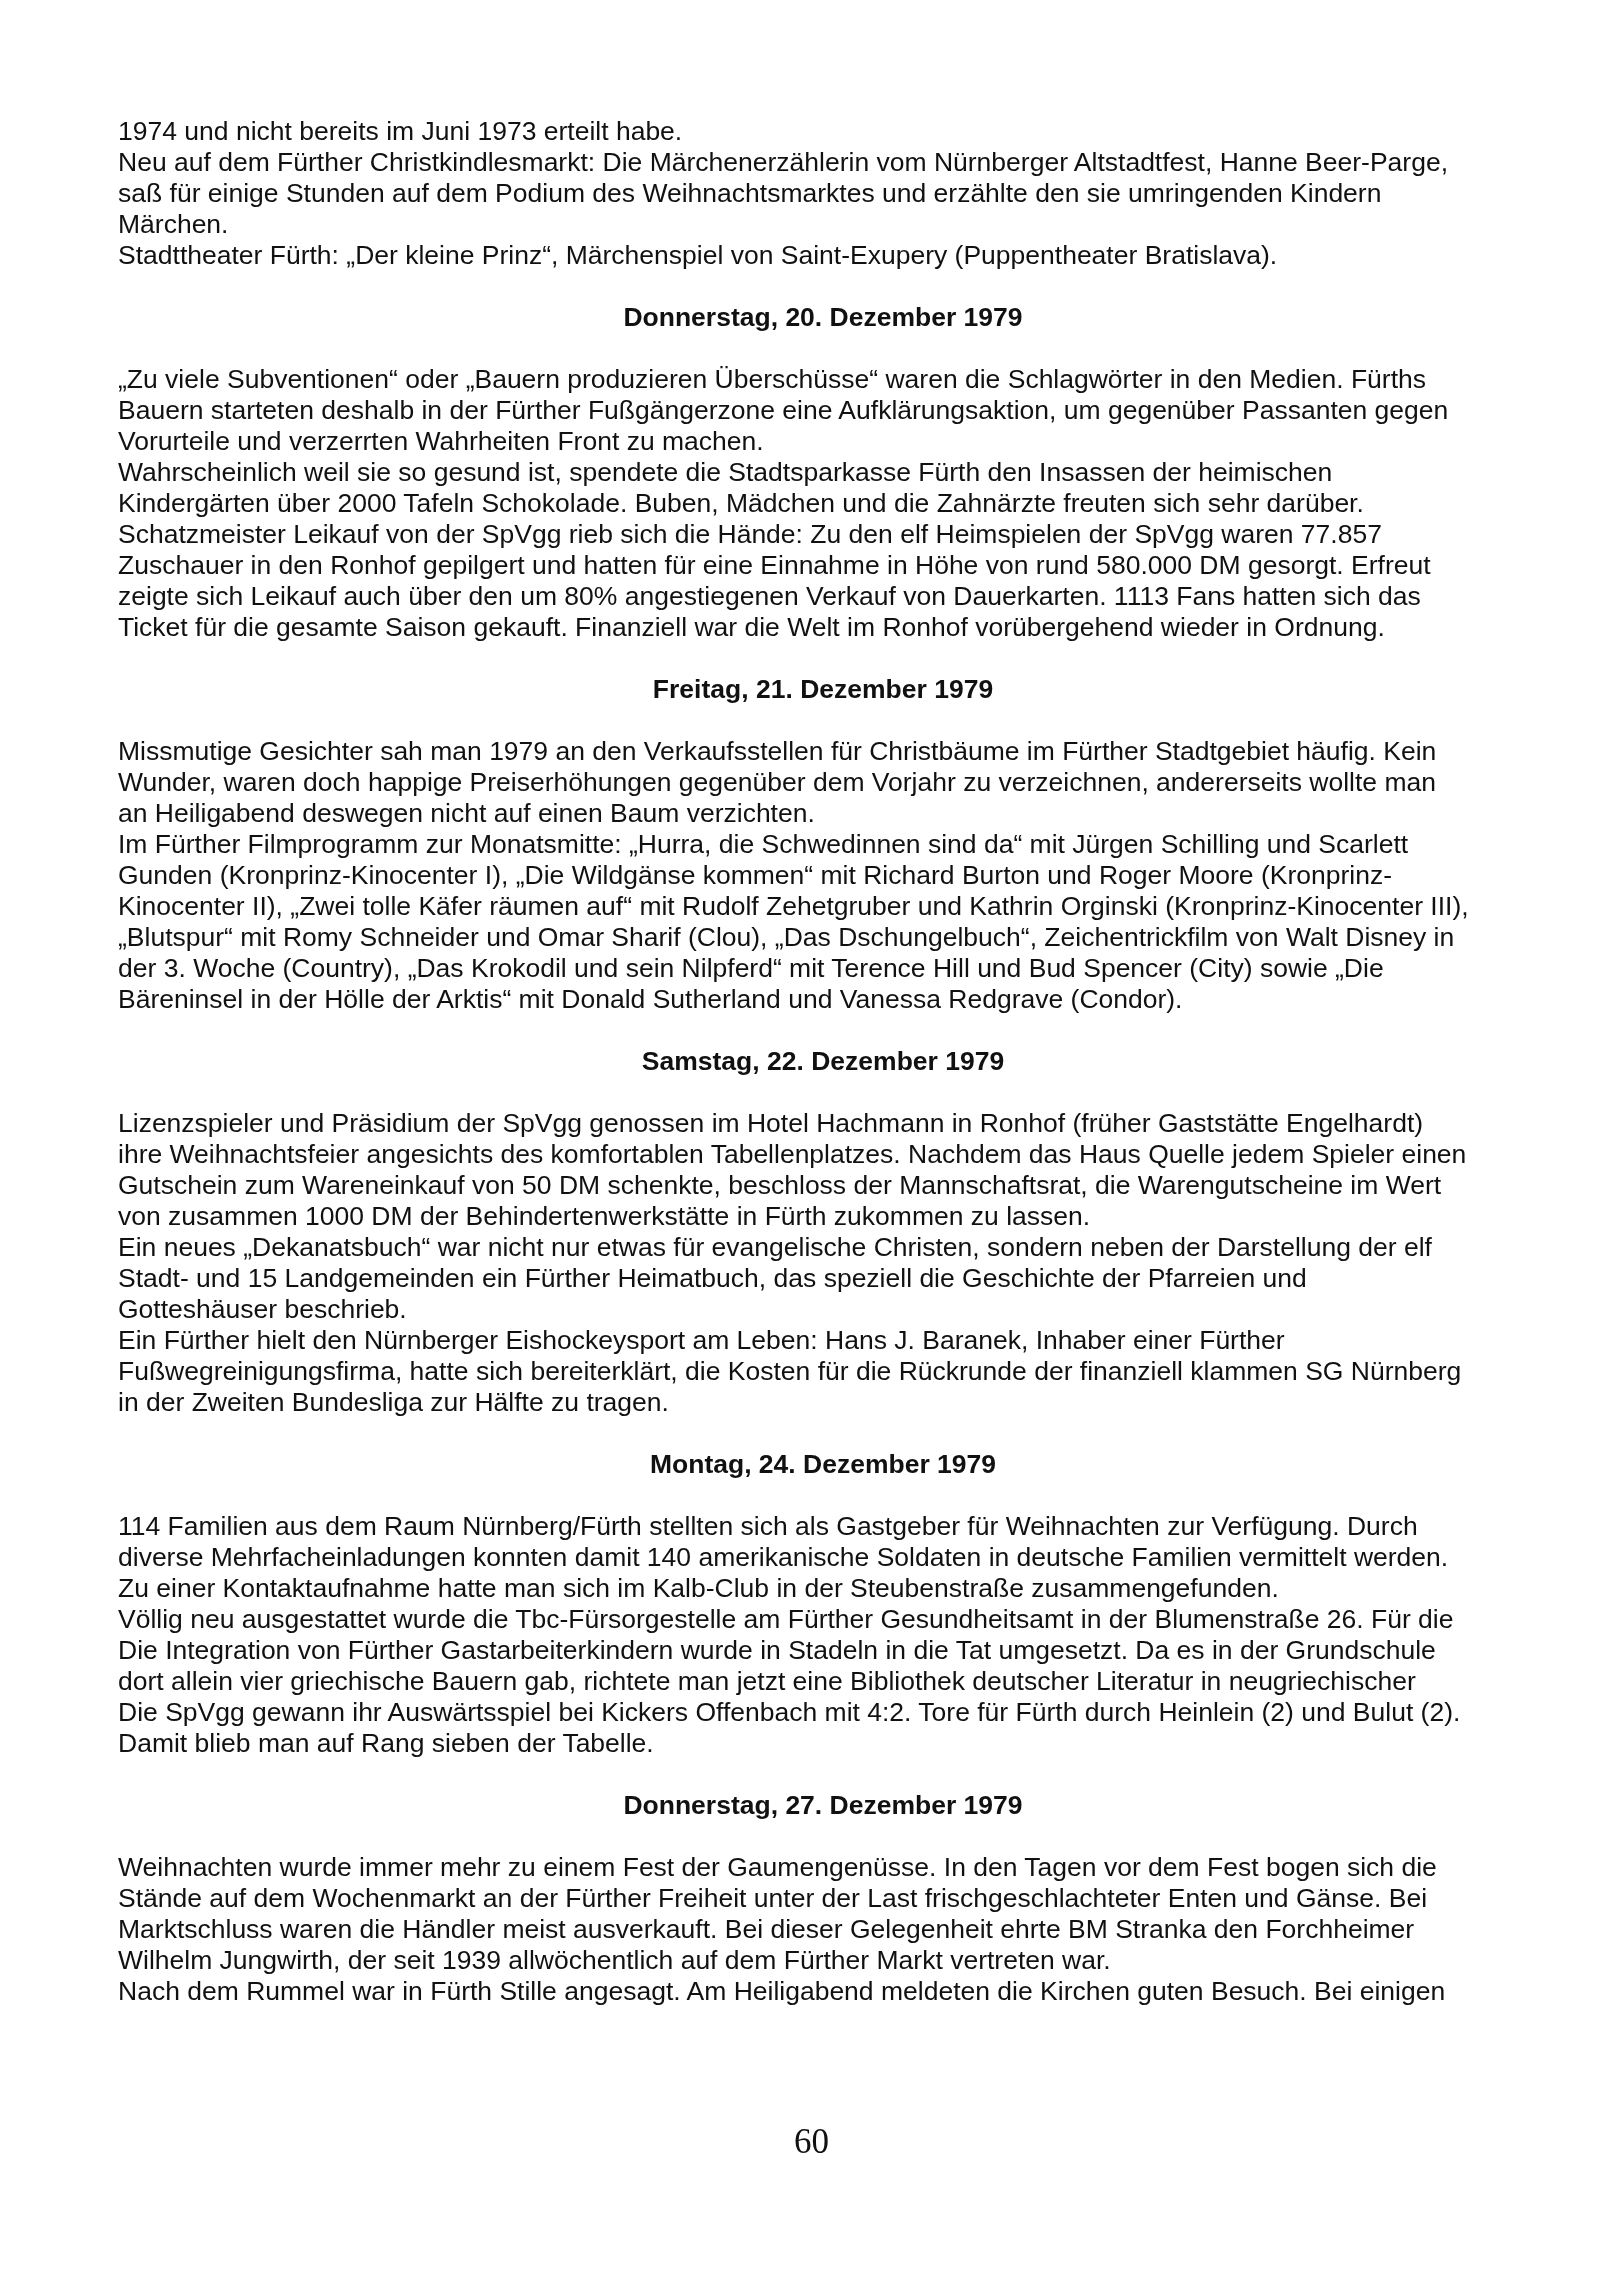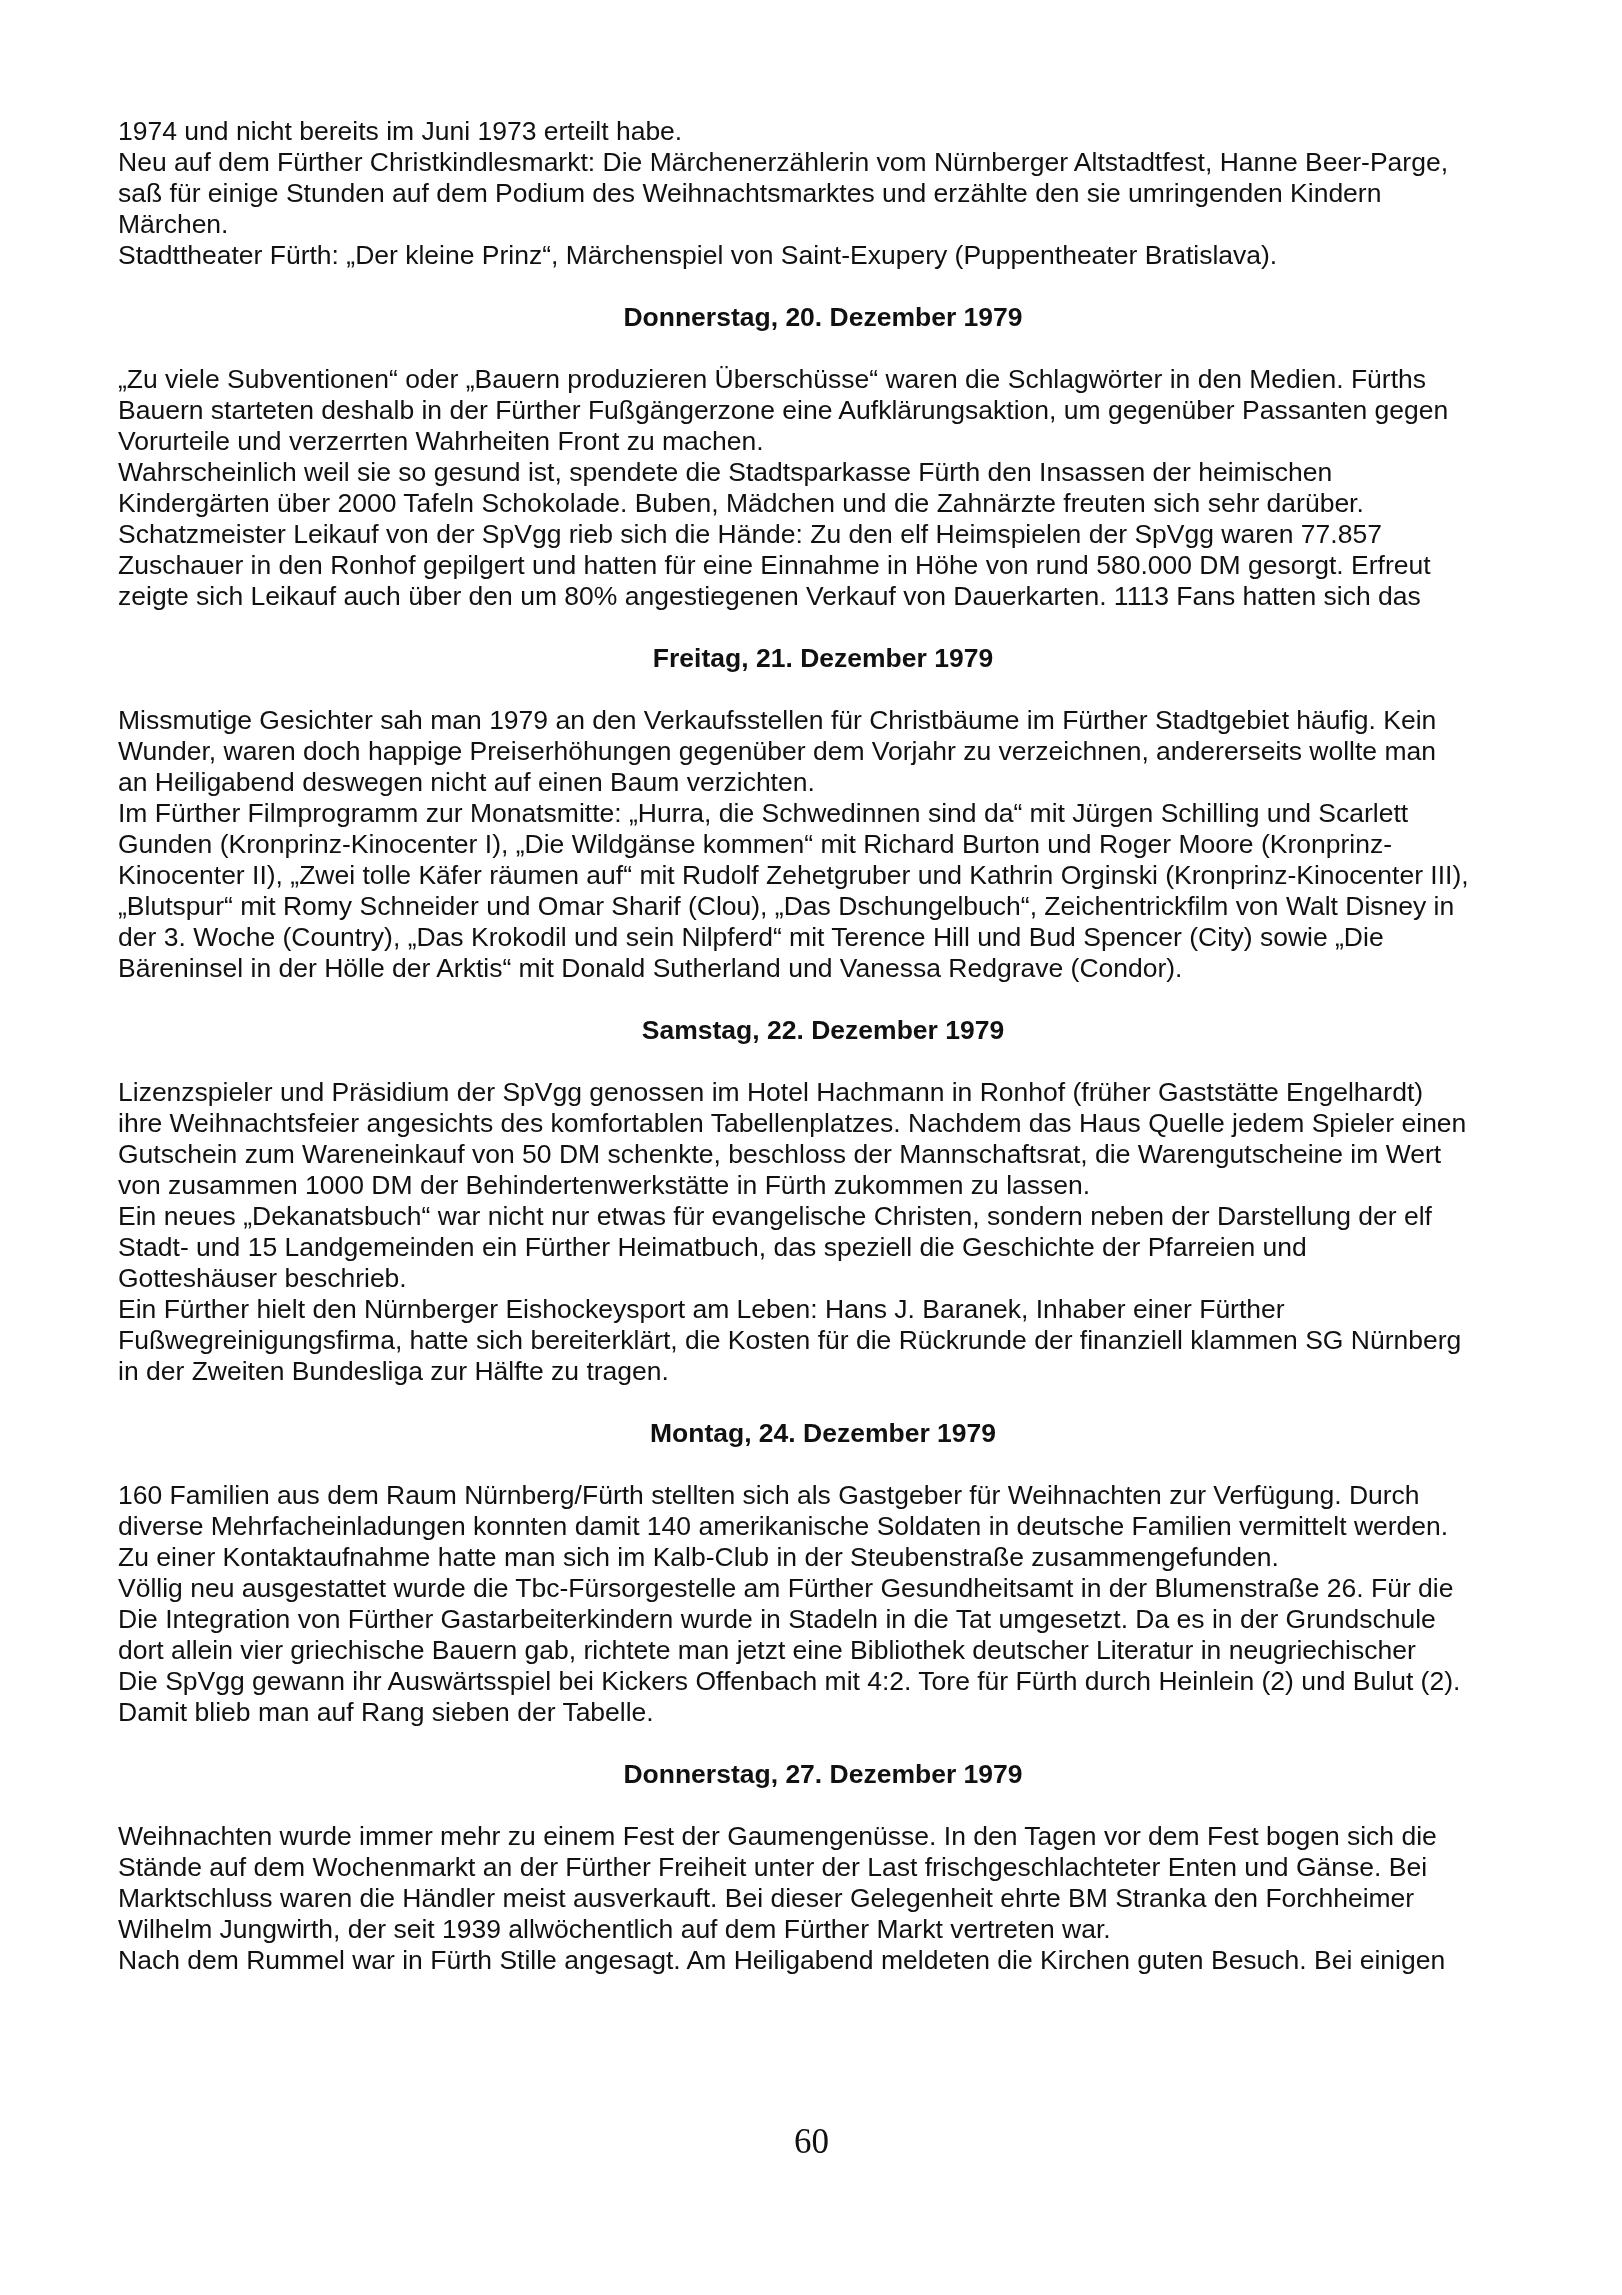--- a/index.html
+++ b/index.html
@@ -39,20 +39,21 @@
       <div class="heading">Donnerstag, 20. Dezember 1979</div>
       <div class="blank"></div>
       <div class="line">„Zu viele Subventionen“ oder „Bauern produzieren Überschüsse“ waren die Schlagwörter in den Medien. Fürths</div>
       <div class="line">Bauern starteten deshalb in der Fürther Fußgängerzone eine Aufklärungsaktion, um gegenüber Passanten gegen</div>
       <div class="line">Vorurteile und verzerrten Wahrheiten Front zu machen.</div>
       <div class="line">Wahrscheinlich weil sie so gesund ist, spendete die Stadtsparkasse Fürth den Insassen der heimischen</div>
       <div class="line">Kindergärten über 2000 Tafeln Schokolade. Buben, Mädchen und die Zahnärzte freuten sich sehr darüber.</div>
       <div class="line">Schatzmeister Leikauf von der SpVgg rieb sich die Hände: Zu den elf Heimspielen der SpVgg waren 77.857</div>
       <div class="line">Zuschauer in den Ronhof gepilgert und hatten für eine Einnahme in Höhe von rund 580.000 DM gesorgt. Erfreut</div>
       <div class="line">zeigte sich Leikauf auch über den um 80% angestiegenen Verkauf von Dauerkarten. 1113 Fans hatten sich das</div>
+      <div class="line">Ticket für die gesamte Saison gekauft. Finanziell war die Welt im Ronhof vorübergehend wieder in Ordnung.</div>
     </div>
 
     <div>
       <div class="blank"></div>
       <div class="heading">Freitag, 21. Dezember 1979</div>
       <div class="blank"></div>
       <div class="line">Missmutige Gesichter sah man 1979 an den Verkaufsstellen für Christbäume im Fürther Stadtgebiet häufig. Kein</div>
       <div class="line">Wunder, waren doch happige Preiserhöhungen gegenüber dem Vorjahr zu verzeichnen, andererseits wollte man</div>
       <div class="line">an Heiligabend deswegen nicht auf einen Baum verzichten.</div>
       <div class="line">Im Fürther Filmprogramm zur Monatsmitte: „Hurra, die Schwedinnen sind da“ mit Jürgen Schilling und Scarlett</div>
@@ -76,21 +77,21 @@
       <div class="line">Gotteshäuser beschrieb.</div>
       <div class="line">Ein Fürther hielt den Nürnberger Eishockeysport am Leben: Hans J. Baranek, Inhaber einer Fürther</div>
       <div class="line">Fußwegreinigungsfirma, hatte sich bereiterklärt, die Kosten für die Rückrunde der finanziell klammen SG Nürnberg</div>
       <div class="line">in der Zweiten Bundesliga zur Hälfte zu tragen.</div>
     </div>
 
     <div>
       <div class="blank"></div>
       <div class="heading">Montag, 24. Dezember 1979</div>
       <div class="blank"></div>
-      <div class="line">160 Familien aus dem Raum Nürnberg/Fürth stellten sich als Gastgeber für Weihnachten zur Verfügung. Durch</div>
+      <div class="line">114 Familien aus dem Raum Nürnberg/Fürth stellten sich als Gastgeber für Weihnachten zur Verfügung. Durch</div>
       <div class="line">diverse Mehrfacheinladungen konnten damit 140 amerikanische Soldaten in deutsche Familien vermittelt werden.</div>
       <div class="line">Zu einer Kontaktaufnahme hatte man sich im Kalb-Club in der Steubenstraße zusammengefunden.</div>
       <div class="line">Völlig neu ausgestattet wurde die Tbc-Fürsorgestelle am Fürther Gesundheitsamt in der Blumenstraße 26. Für die</div>
       <div class="line">Die Integration von Fürther Gastarbeiterkindern wurde in Stadeln in die Tat umgesetzt. Da es in der Grundschule</div>
       <div class="line">dort allein vier griechische Bauern gab, richtete man jetzt eine Bibliothek deutscher Literatur in neugriechischer</div>
       <div class="line">Die SpVgg gewann ihr Auswärtsspiel bei Kickers Offenbach mit 4:2. Tore für Fürth durch Heinlein (2) und Bulut (2).</div>
       <div class="line">Damit blieb man auf Rang sieben der Tabelle.</div>
     </div>
 
     <div>

